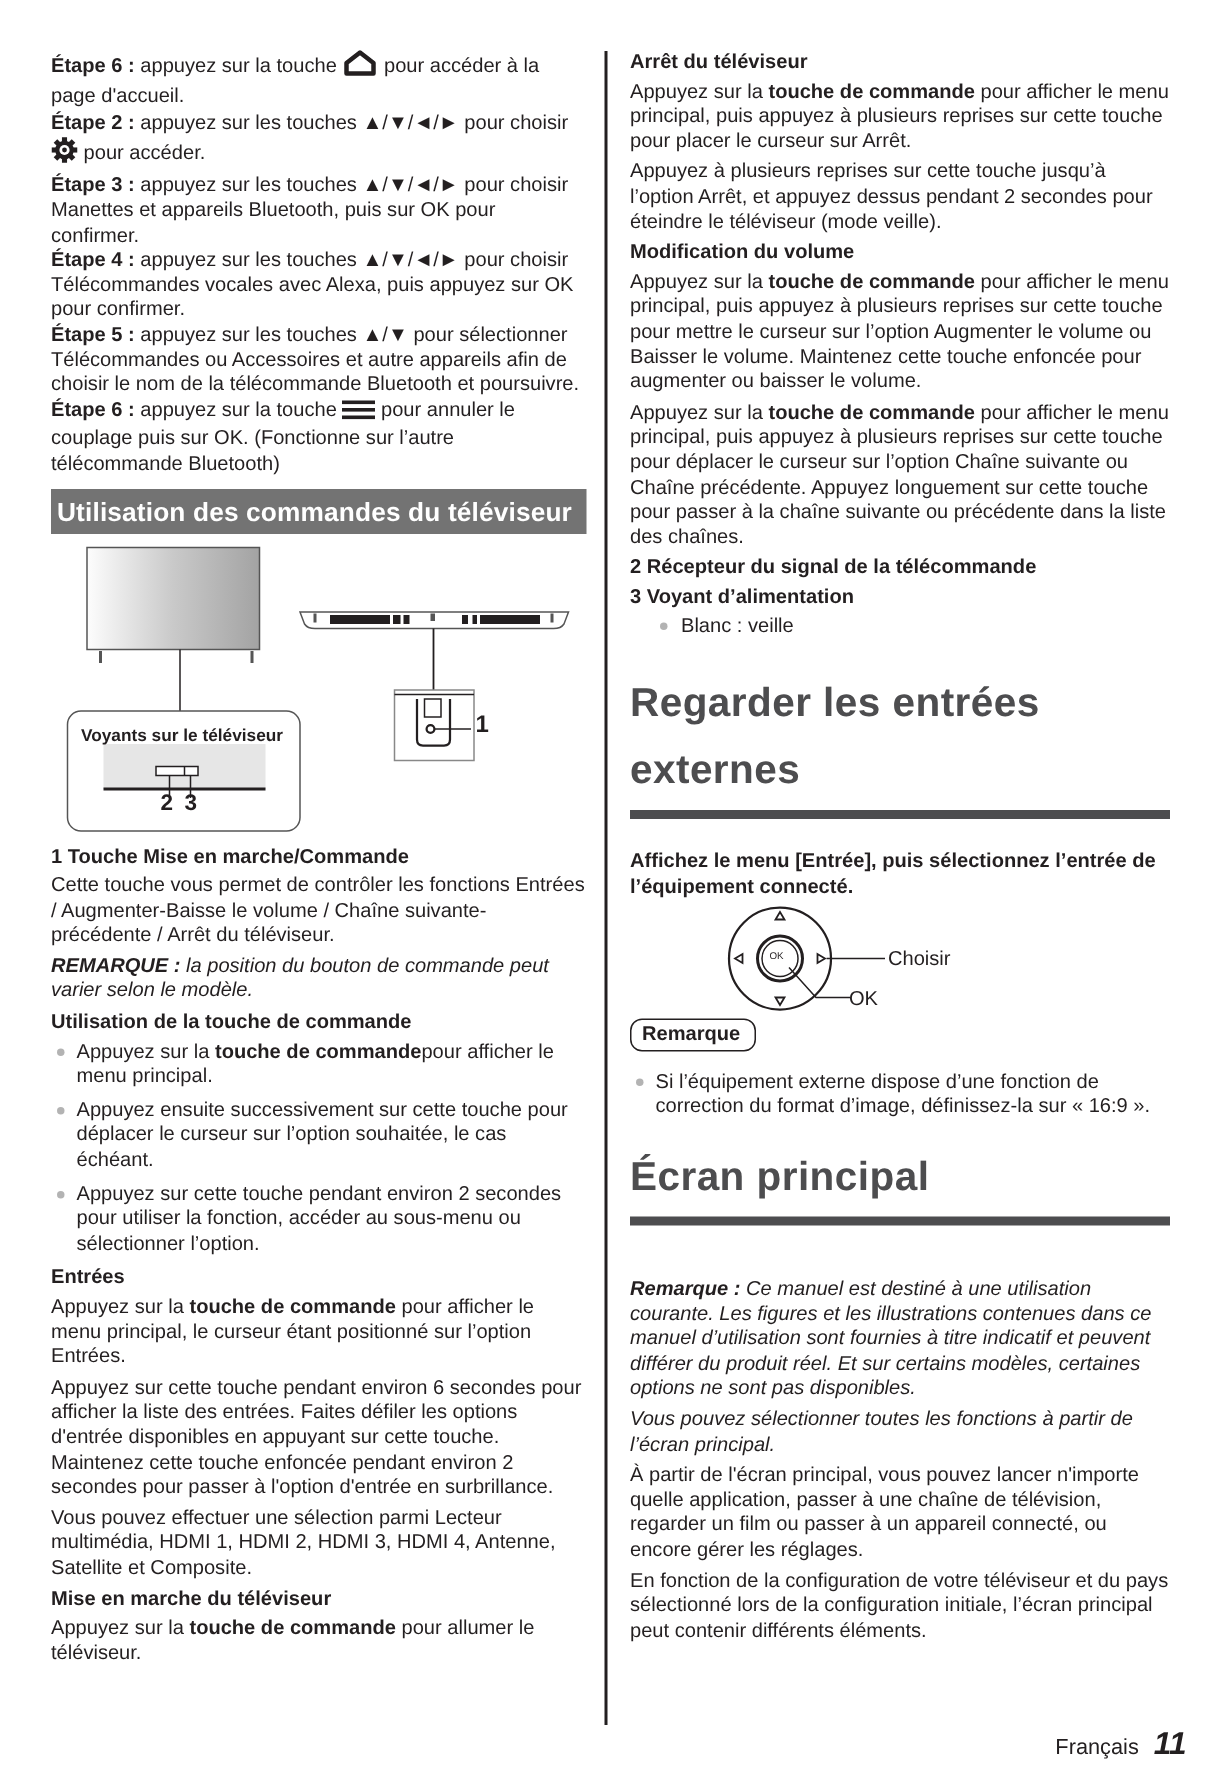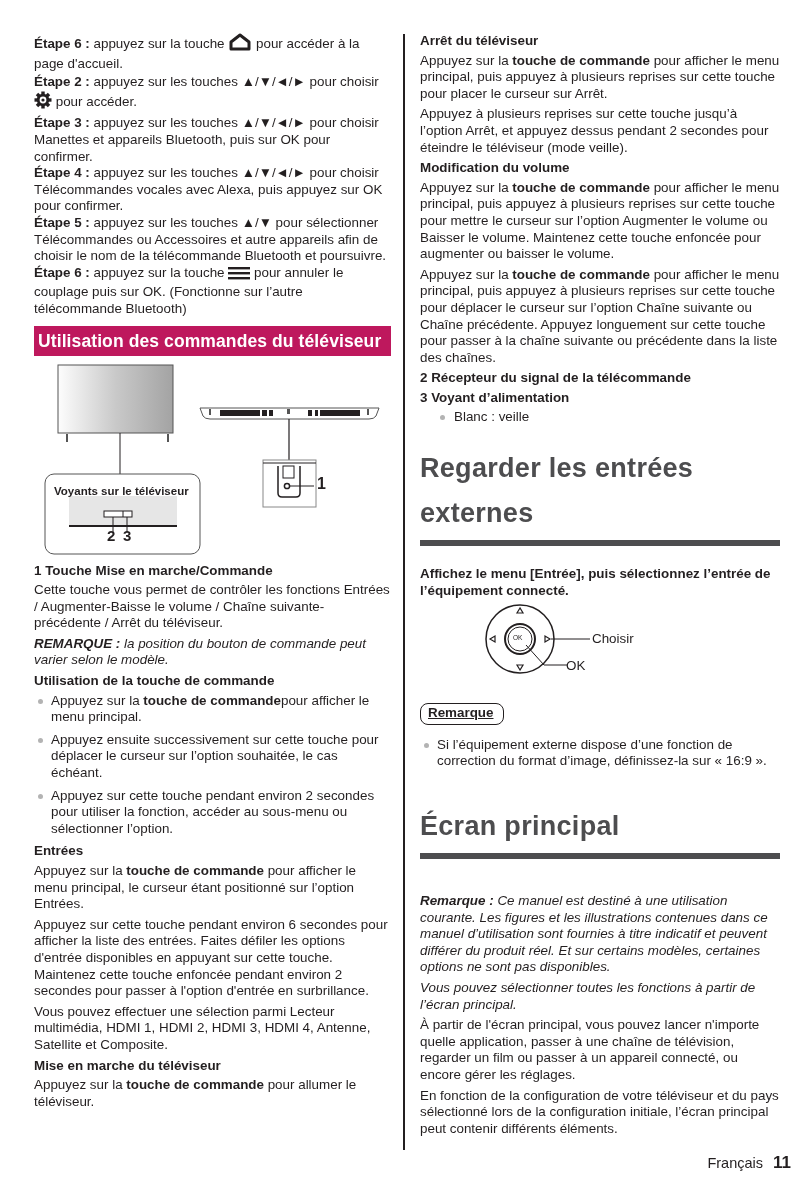--- a/index.html
+++ b/index.html
@@ -8,31 +8,31 @@
     .col { position: absolute; top: 33px; }
     .col-left { left: 34px; width: 357px; }
     .col-right { left: 420px; width: 360px; }
     .divider { position: absolute; left: 403px; top: 34px; width: 2px; height: 1116px; background: #231f20; }
     p { margin-bottom: 4px; }
     .tight { margin-bottom: 0; }
     .bold { font-weight: bold; }
     .h-sub { font-weight: bold; margin-bottom: 3px; }
     .italic { font-style: italic; }
     .icon-inline { display: inline-block; vertical-align: -3px; }
-    .bar-title { background: #be185d; color: #fff; font-weight: bold; font-size: 17.5px; line-height: 30px; padding-left: 4px; margin: 8px 0 6px 0; letter-spacing: 0.1px; white-space: nowrap; }
+    .bar-title { background: #737373; color: #fff; font-weight: bold; font-size: 17.5px; line-height: 30px; padding-left: 4px; margin: 8px 0 6px 0; letter-spacing: 0.1px; white-space: nowrap; }
     ul.bullets { list-style: none; }
     ul.bullets li { position: relative; padding-left: 17px; margin-bottom: 6px; }
     ul.bullets li::before { content: ""; position: absolute; left: 4px; top: 6px; width: 5px; height: 5px; border-radius: 50%; background: #b3b3b3; }
     ul.bullets.indent li { padding-left: 34px; }
     ul.bullets.indent li::before { left: 20px; }
     .big-title { font-weight: bold; font-size: 27px; line-height: 45px; color: #4d4d4f; letter-spacing: 0.3px; }
     .title-rule { height: 6px; background: #4d4d4f; margin-top: 4px; }
     .remarque-box { display: inline-block; border: 1.3px solid #231f20; border-radius: 8px; padding: 1px 9px 2px 7px; font-weight: bold; margin: 4px 0 12px 0; }
     .footer { position: absolute; right: 20px; top: 1155px; font-size: 14.5px; }
-    .footer .pg { font-weight: bold; font-size: 17px; margin-left: 10px; }
+    .footer .pg { font-weight: bold; font-size: 21px; margin-left: 10px; font-style: italic; }
   </style>
 </head>
 <body>
 
 <div class="divider"></div>
 
 <div class="col col-left">
 
   <p class="tight">
     <span class="bold">Étape 6 :</span><span> appuyez sur la touche </span><span class="icon-inline"><svg width="24" height="18" viewBox="0 0 24 18">
@@ -177,26 +177,26 @@
       <path d="M70 36 L75 33 L75 39 Z" fill="none" stroke="#231f20" stroke-width="1.2"></path>
       <path d="M130 36 L125 33 L125 39 Z" fill="none" stroke="#231f20" stroke-width="1.2"></path>
       <line x1="131" y1="36" x2="170" y2="36" stroke="#231f20" stroke-width="1"></line>
       <path d="M106 42 L124 62 L147 62" fill="none" stroke="#231f20" stroke-width="1"></path>
     </svg>
     <span style="position:absolute; left:93px; top:31px; font-size:6.5px; line-height:8px;">OK</span>
     <span style="position:absolute; left:172px; top:28px; font-size:13.4px;">Choisir</span>
     <span style="position:absolute; left:146px; top:55px; font-size:13.4px;">OK</span>
   </div>
 
-  <div class="remarque-box" style="margin-top:28px;text-decoration:underline;">Remarque</div>
+  <div class="remarque-box" style="margin-top:4px;">Remarque</div>
   <ul class="bullets">
     <li>Si l’équipement externe dispose d’une fonction de correction du format d’image, définissez-la sur « 16:9 ».</li>
   </ul>
 
-  <div style="margin-top:34px;">
+  <div style="margin-top:16px;">
     <div class="big-title">Écran principal</div>
     <div class="title-rule"></div>
   </div>
 
   <p class="italic" style="margin-top:34px;">
     <span class="bold">Remarque :</span><span> Ce manuel est destiné à une utilisation courante. Les figures et les illustrations contenues dans ce manuel d’utilisation sont fournies à titre indicatif et peuvent différer du produit réel. Et sur certains modèles, certaines options ne sont pas disponibles.</span>
   </p>
   <p class="italic">Vous pouvez sélectionner toutes les fonctions à partir de l’écran principal.</p>
   <p>À partir de l'écran principal, vous pouvez lancer n'importe quelle application, passer à une chaîne de télévision, regarder un film ou passer à un appareil connecté, ou encore gérer les réglages.</p>
   <p>En fonction de la configuration de votre téléviseur et du pays sélectionné lors de la configuration initiale, l’écran principal peut contenir différents éléments.</p>

